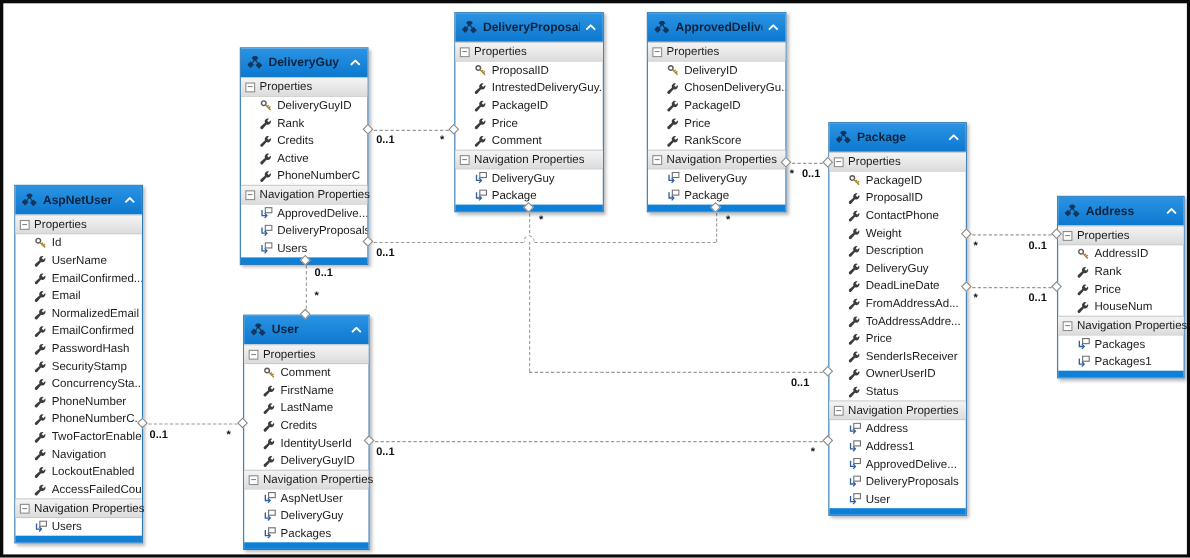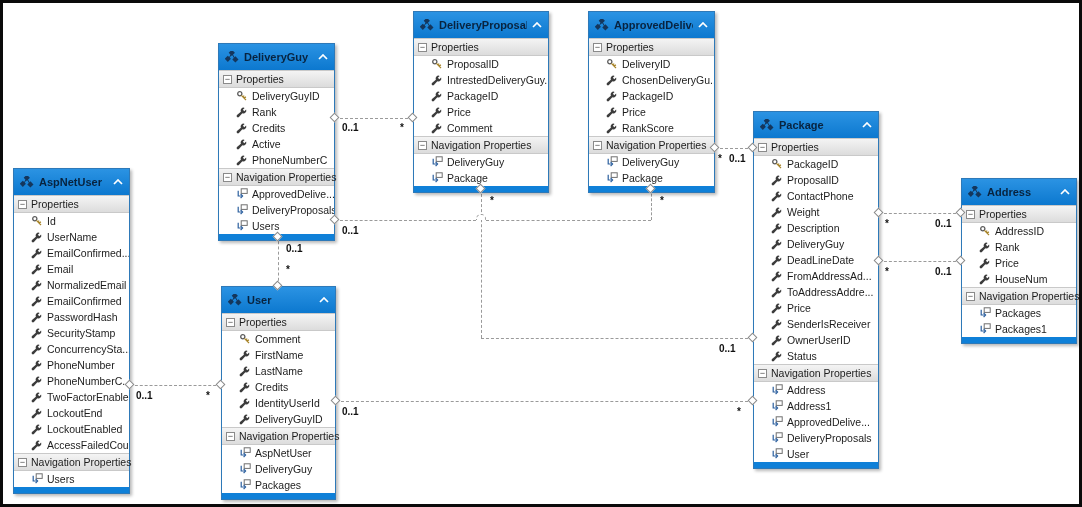--- a/index.html
+++ b/index.html
@@ -182,21 +182,21 @@
           </svg>
         </span>
         <span>TwoFactorEnabled</span>
       </div>
       <div class="row">
         <span class="ricon">
           <svg width="11" height="11" viewBox="0 0 12 12">
             <path d="M11 2.6 A3.1 3.1 0 0 1 6.9 6.7 L3.2 10.9 A1.25 1.25 0 0 1 1.1 8.8 L5.3 5.1 A3.1 3.1 0 0 1 9.4 1 L7.5 2.9 L9.1 4.5 Z" fill="#3c3c3c"></path>
           </svg>
         </span>
-        <span>LockoutEnd</span>
+        <span>Navigation</span>
       </div>
       <div class="row">
         <span class="ricon">
           <svg width="11" height="11" viewBox="0 0 12 12">
             <path d="M11 2.6 A3.1 3.1 0 0 1 6.9 6.7 L3.2 10.9 A1.25 1.25 0 0 1 1.1 8.8 L5.3 5.1 A3.1 3.1 0 0 1 9.4 1 L7.5 2.9 L9.1 4.5 Z" fill="#3c3c3c"></path>
           </svg>
         </span>
         <span>LockoutEnabled</span>
       </div>
       <div class="row">

